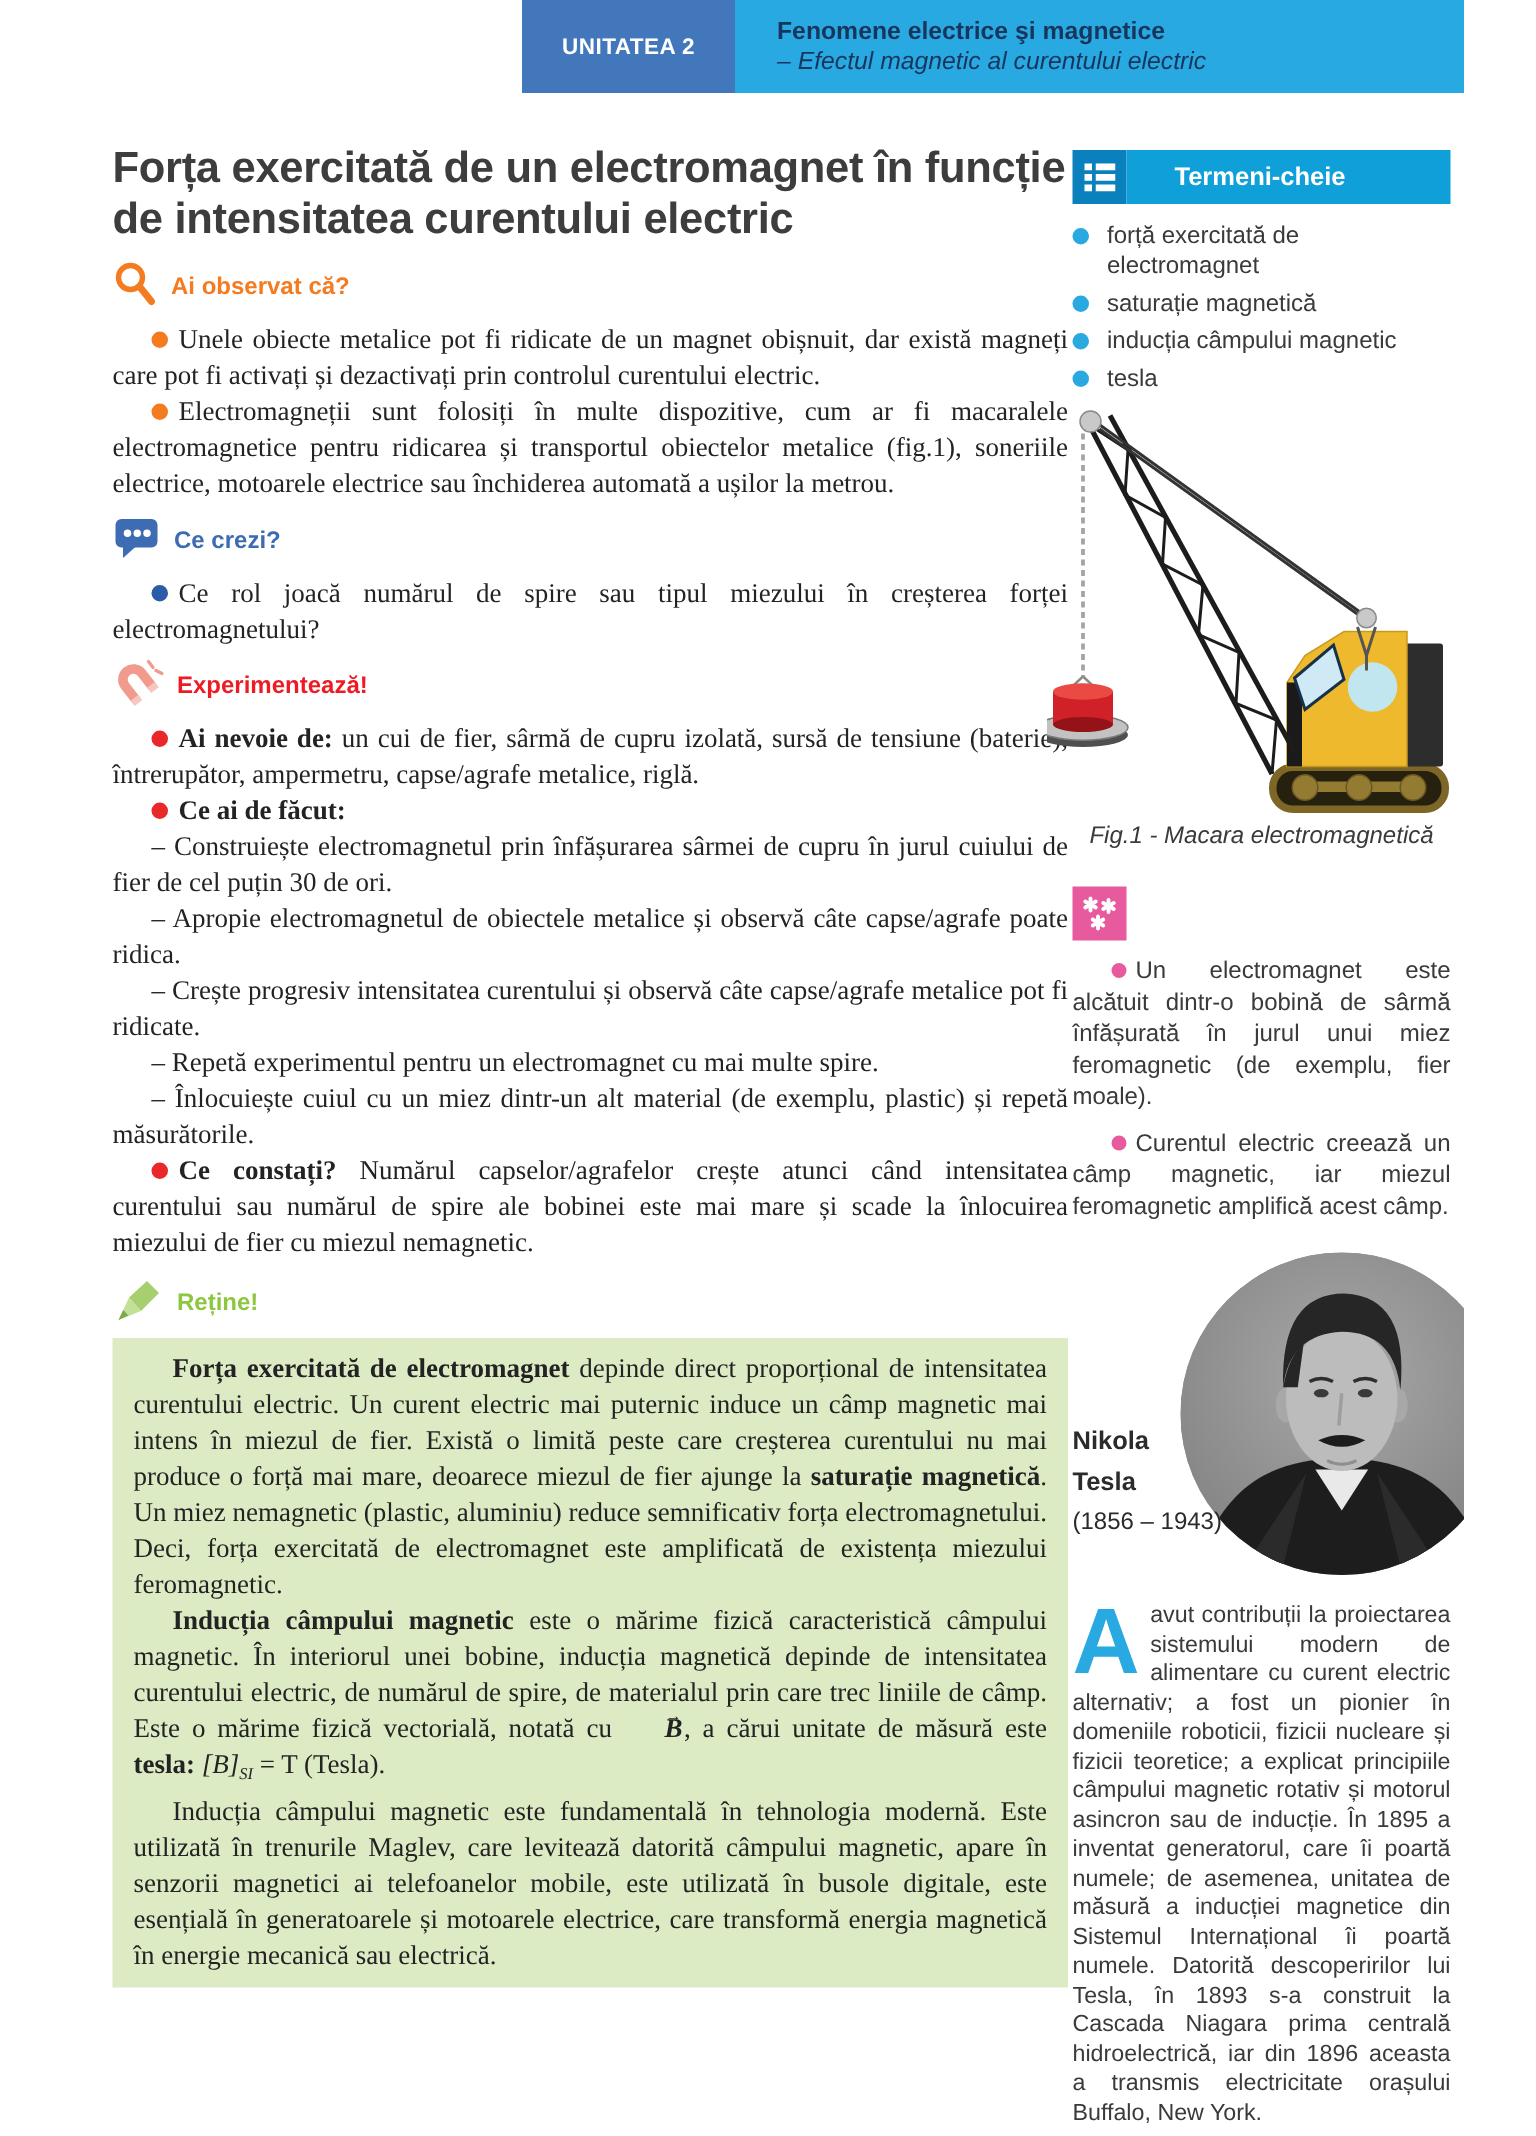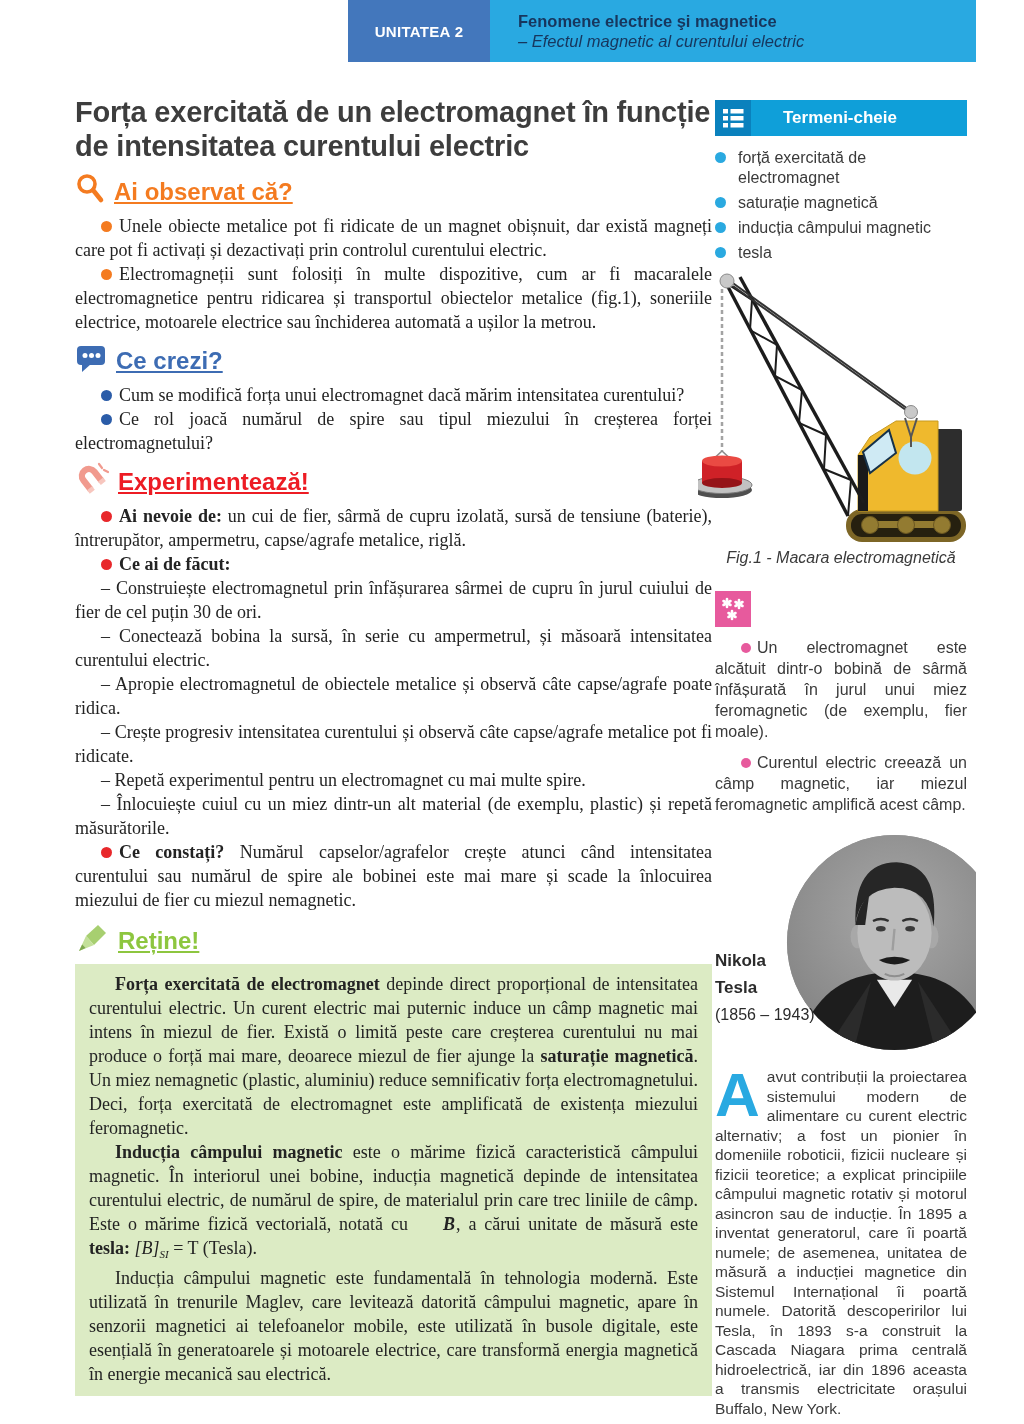--- a/index.html
+++ b/index.html
@@ -14,21 +14,21 @@
   .header-titles{flex:1;color:#17365d;font-family:"Liberation Sans","DejaVu Sans",sans-serif;line-height:20px;}
   .ht1{font-weight:bold;font-size:16.5px;}
   .ht2{font-weight:normal;font-style:italic;font-size:16.5px;}
   .page-num{color:#17365d;font-family:"Liberation Sans","DejaVu Sans",sans-serif;font-weight:bold;font-size:24px;padding-right:22px;}
 
   
   .left-col{position:absolute;left:75px;top:95px;width:637px;}
   h1.title{margin:0 0 12px 0;font-family:"Liberation Sans","DejaVu Sans",sans-serif;
            font-size:29px;line-height:34px;font-weight:bold;color:#3d3d3d;letter-spacing:-0.2px;}
   .sec-head{display:flex;align-items:center;gap:9px;height:34px;margin-bottom:5px;
-            font-family:"Liberation Sans","DejaVu Sans",sans-serif;font-weight:bold;font-size:24px;text-decoration:underline;}
+            font-family:"Liberation Sans","DejaVu Sans",sans-serif;font-weight:bold;font-size:16px;}
   .sec-head.mt{margin-top:10px;}
   .sec-head.mt2{margin-top:12px;margin-bottom:6px;}
   .hd-orange{color:#f47b20;} .hd-blue{color:#3d6cb3;} .hd-red{color:#ed1c24;} .hd-green{color:#8dc63f;}
   .left-col p{margin:0;font-size:18px;line-height:24px;text-align:justify;text-indent:26px;color:#232323;}
   .dot{display:inline-block;width:11px;height:11px;border-radius:50%;margin-right:7px;vertical-align:baseline;}
   .dot-orange{background:#f47b20;} .dot-blue{background:#2b5ca8;} .dot-red{background:#e8282b;} .dot-pink{background:#e75a9d;}
   .b{font-weight:bold;}
   .green-box{background:#dcebc4;padding:8px 14px 10px 14px;}
   .green-box p{text-indent:26px;}
   .vec{display:inline-block;position:relative;font-style:italic;font-weight:bold;padding:0 1px;}
@@ -98,41 +98,39 @@
         <svg width="32" height="31" viewBox="0 0 32 31">
             <rect x="2" y="3" width="28" height="19" rx="4" fill="#3d6cb3"></rect>
             <polygon points="7,20 7,29 16,21" fill="#3d6cb3"></polygon>
             <circle cx="10" cy="12.5" r="2.5" fill="#ffffff"></circle>
             <circle cx="16.5" cy="12.5" r="2.5" fill="#ffffff"></circle>
             <circle cx="23" cy="12.5" r="2.5" fill="#ffffff"></circle>
           </svg>
       </span>
       <span>Ce crezi?</span>
     </div>
-    <p><span class="dot dot-blue"></span><span>Cum se modifică forța unui electromagnet dacă mărim intensitatea curentului?</span></p>
     <p><span class="dot dot-blue"></span><span>Ce rol joacă numărul de spire sau tipul miezului în creșterea forței electromagnetului?</span></p>
 
     <div class="sec-head hd-red mt">
       <span>
         <svg width="34" height="34" viewBox="0 0 34 34">
             <g transform="rotate(-38 15 17)">
               <path d="M9,26 V14 a7,7 0 0 1 14,0 V26" fill="none" stroke="#f19a8e" stroke-width="6.4"></path>
               <rect x="5.8" y="24" width="6.4" height="4.4" fill="#f7c6be"></rect>
               <rect x="19.8" y="24" width="6.4" height="4.4" fill="#f7c6be"></rect>
             </g>
             <line x1="24" y1="2" x2="27" y2="6" stroke="#f19a8e" stroke-width="2.2" stroke-linecap="round"></line>
             <line x1="29" y1="8" x2="33" y2="10" stroke="#f19a8e" stroke-width="2.2" stroke-linecap="round"></line>
           </svg>
       </span>
       <span>Experimentează!</span>
     </div>
     <p><span class="dot dot-red"></span><span class="b">Ai nevoie de:</span><span> un cui de fier, sârmă de cupru izolată, sursă de tensiune (baterie), întrerupător, ampermetru, capse/agrafe metalice, riglă.</span></p>
     <p><span class="dot dot-red"></span><span class="b">Ce ai de făcut:</span></p>
     <p><span>– Construiește electromagnetul prin înfășurarea sârmei de cupru în jurul cuiului de fier de cel puțin 30 de ori.</span></p>
-    <p><span>– Conectează bobina la sursă, în serie cu ampermetrul, și măsoară intensitatea curentului electric.</span></p>
     <p><span>– Apropie electromagnetul de obiectele metalice și observă câte capse/agrafe poate ridica.</span></p>
     <p><span>– Crește progresiv intensitatea curentului și observă câte capse/agrafe metalice pot fi ridicate.</span></p>
     <p><span>– Repetă experimentul pentru un electromagnet cu mai multe spire.</span></p>
     <p><span>– Înlocuiește cuiul cu un miez dintr-un alt material (de exemplu, plastic) și repetă măsurătorile.</span></p>
     <p><span class="dot dot-red"></span><span class="b">Ce constați?</span><span> Numărul capselor/agrafelor crește atunci când intensitatea curentului sau numărul de spire ale bobinei este mai mare și scade la înlocuirea miezului de fier cu miezul nemagnetic.</span></p>
 
     <div class="sec-head hd-green mt2">
       <span>
         <svg width="34" height="34" viewBox="0 0 34 34">
             <polygon points="11,15 23,4 31,12 19,24" fill="#a7cf70"></polygon>

